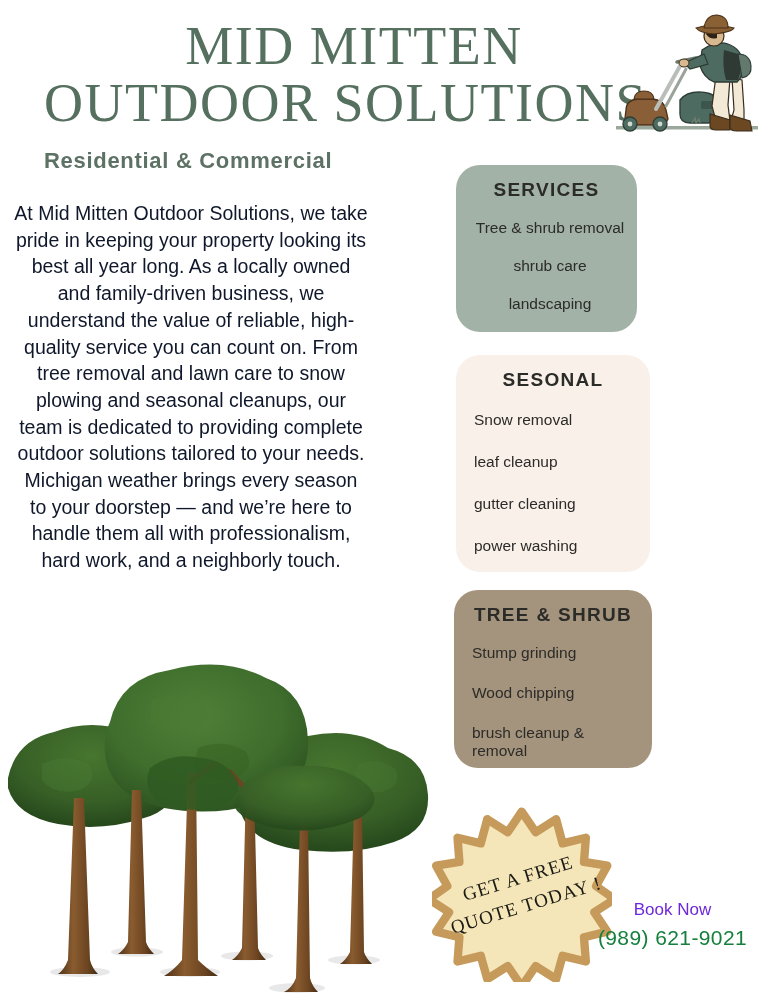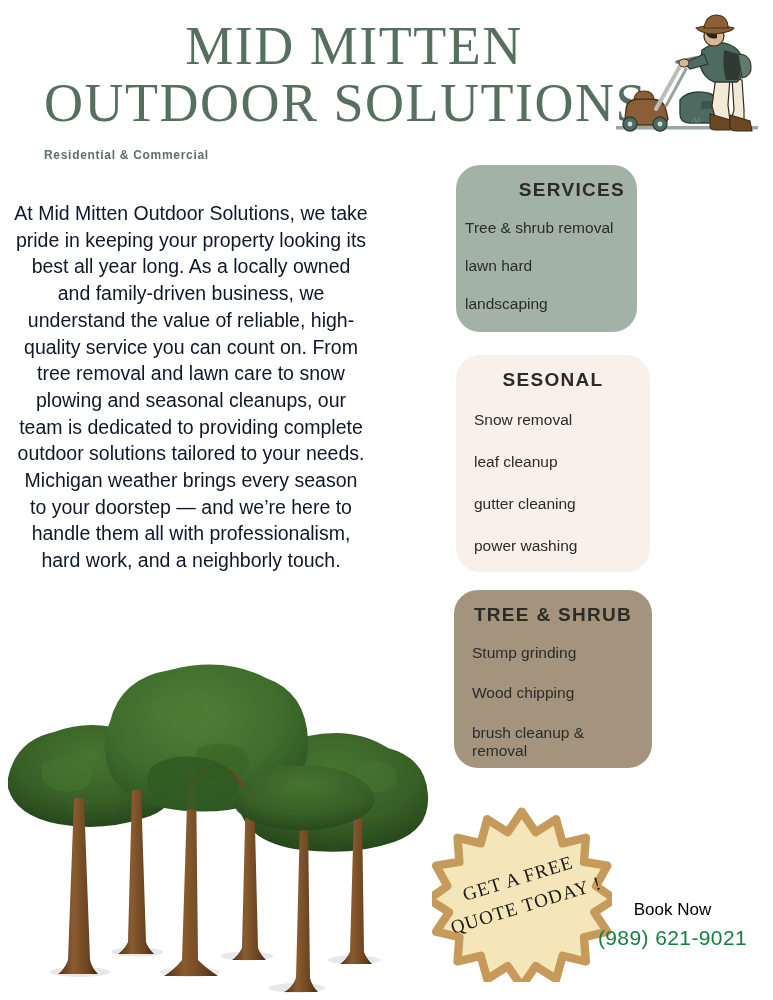--- a/index.html
+++ b/index.html
@@ -32,21 +32,21 @@
     font-weight: 400;
   }
   .brand-title .line1 { display: block; text-align: center; }
   .brand-title .line2 { display: block; font-size: 54px; }
 
   .brand-subtitle {
     position: absolute;
     left: 44px;
     top: 148px;
     color: #5d7164;
-    font-size: 12px;
+    font-size: 22px;
     font-weight: bold;
     letter-spacing: 0.7px;
   }
 
   
   .mower-art {
     position: absolute;
     left: 604px;
     top: 6px;
     width: 165px;
@@ -81,22 +81,22 @@
   .card-item {
     font-size: 15.5px;
     color: #2b2b28;
   }
 
   #card-services {
     left: 456px; top: 165px; width: 181px; height: 167px;
     background: #a3b2a6;
     padding: 14px 0 0 0;
   }
-  #card-services .card-title { margin: 0 12px 18px 0; text-align: right; }
-  #card-services .card-item { margin: 0 0 20px 9px; padding-left: 0; }
+  #card-services .card-title { margin: 0 0 18px 0; }
+  #card-services .card-item { margin: 0 0 20px 17px; padding-left: 0; text-align: center; }
   #card-services .list { padding-left: 0px; }
 
   #card-seasonal {
     left: 456px; top: 355px; width: 194px; height: 217px;
     background: #faf0ea;
     padding: 14px 0 0 0;
   }
   #card-seasonal .card-title { margin: 0 0 20px 0; }
   #card-seasonal .card-item { margin: 0 0 24px 8px; }
 
@@ -153,21 +153,21 @@
   .contact {
     position: absolute;
     left: 580px;
     top: 900px;
     width: 185px;
     text-align: center;
     color: #7c7c78;
   }
   .contact-label {
     font-size: 17px;
-    color: #000000;
+    color: #6d28d9;
     margin-bottom: 4px;
   }
   .contact-phone {
     font-size: 21px;
     letter-spacing: 0.4px;
     line-height: 1.35;
     color: #15803d;
   }
 </style>
 </head>
@@ -229,21 +229,21 @@
       <path d="M100 22 Q102 9 113 9 Q124 10 124 22 Z" fill="#8a6134" stroke="#4b3118" stroke-width="1.1"></path>
     </svg>
   </div>
 
   <div class="intro-paragraph">At Mid Mitten Outdoor Solutions, we take pride in keeping your property looking its best all year long. As a locally owned and family-driven business, we understand the value of reliable, high-quality service you can count on. From tree removal and lawn care to snow plowing and seasonal cleanups, our team is dedicated to providing complete outdoor solutions tailored to your needs. Michigan weather brings every season to your doorstep — and we’re here to handle them all with professionalism, hard work, and a neighborly touch.</div>
 
   <div class="card" id="card-services">
     <div class="card-title">SERVICES</div>
     <ul class="list">
       <li class="card-item">Tree &amp; shrub removal</li>
-      <li class="card-item">lawn hard</li>
+      <li class="card-item">shrub care</li>
       <li class="card-item">landscaping</li>
     </ul>
   </div>
 
   <div class="card" id="card-seasonal">
     <div class="card-title">SESONAL</div>
     <ul class="list">
       <li class="card-item">Snow removal</li>
       <li class="card-item">leaf cleanup</li>
       <li class="card-item">gutter cleaning</li>

